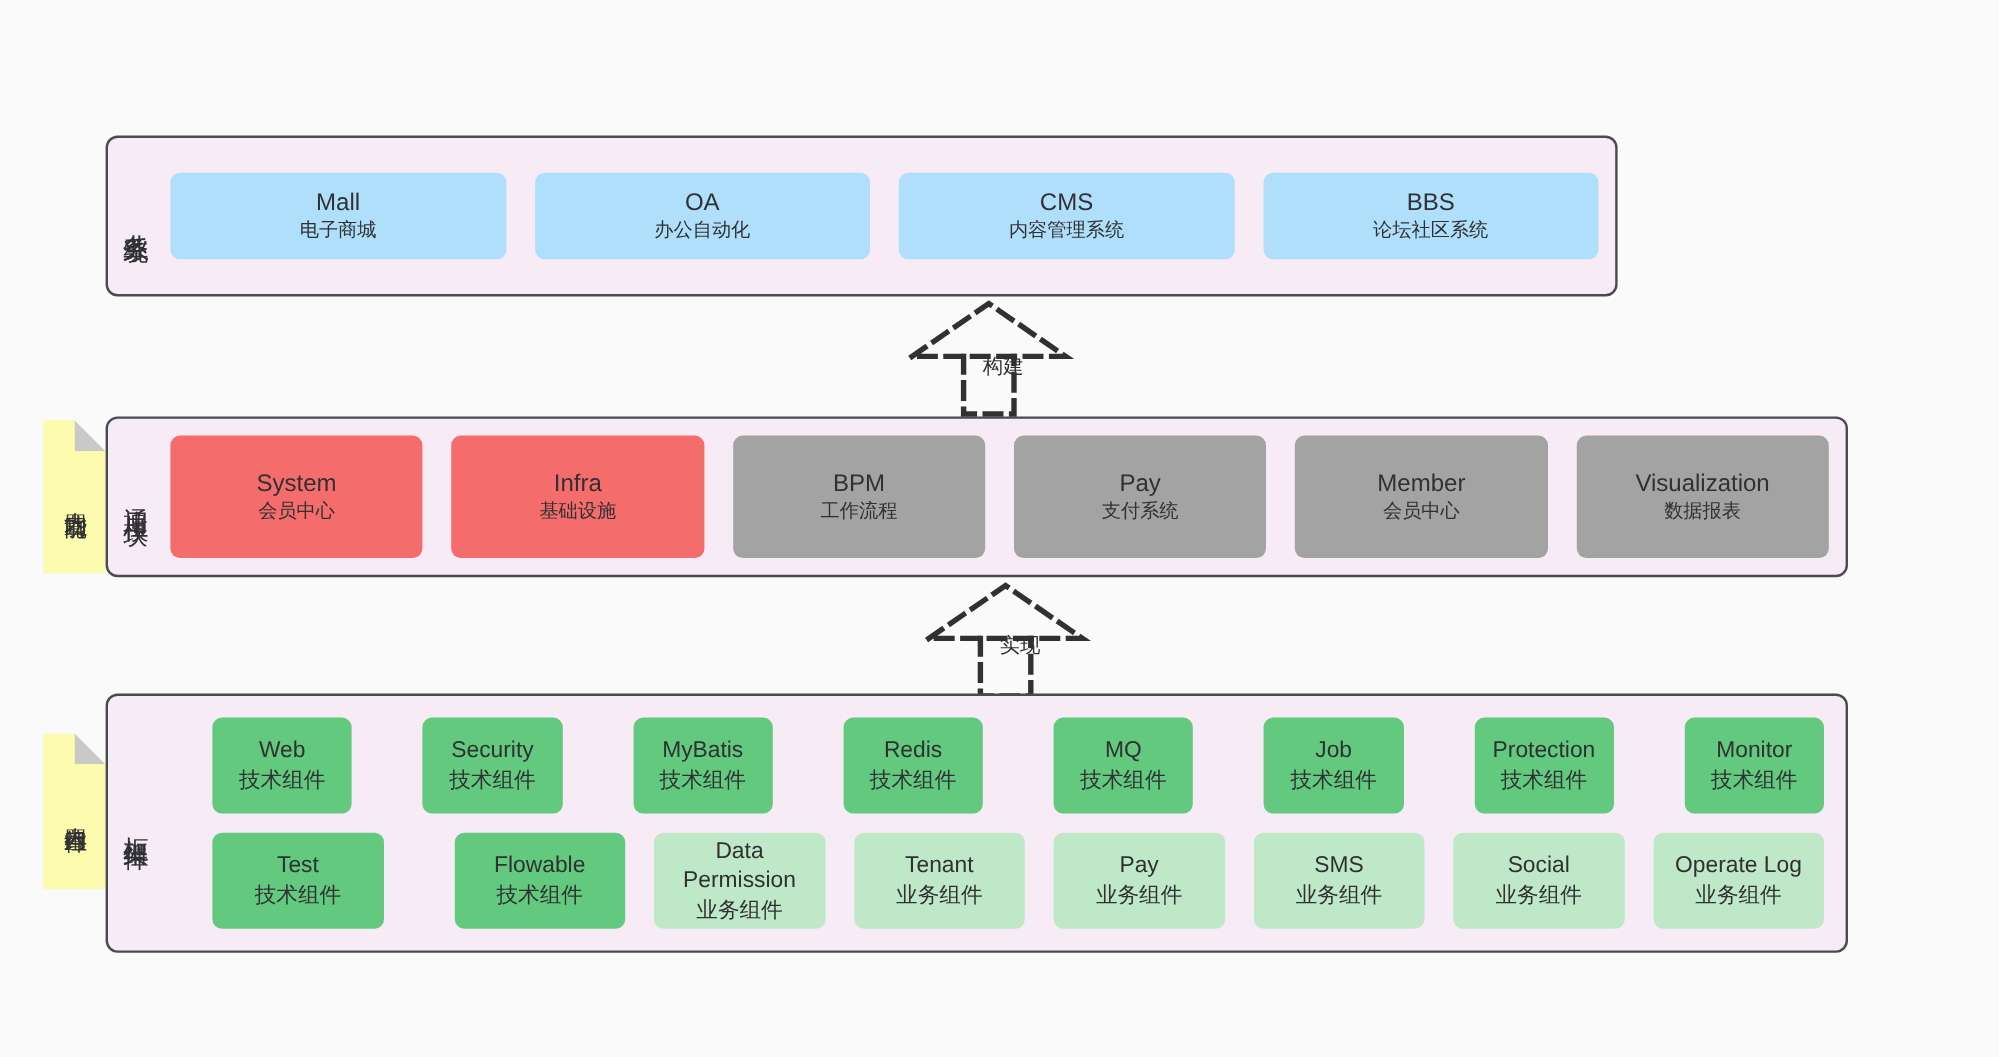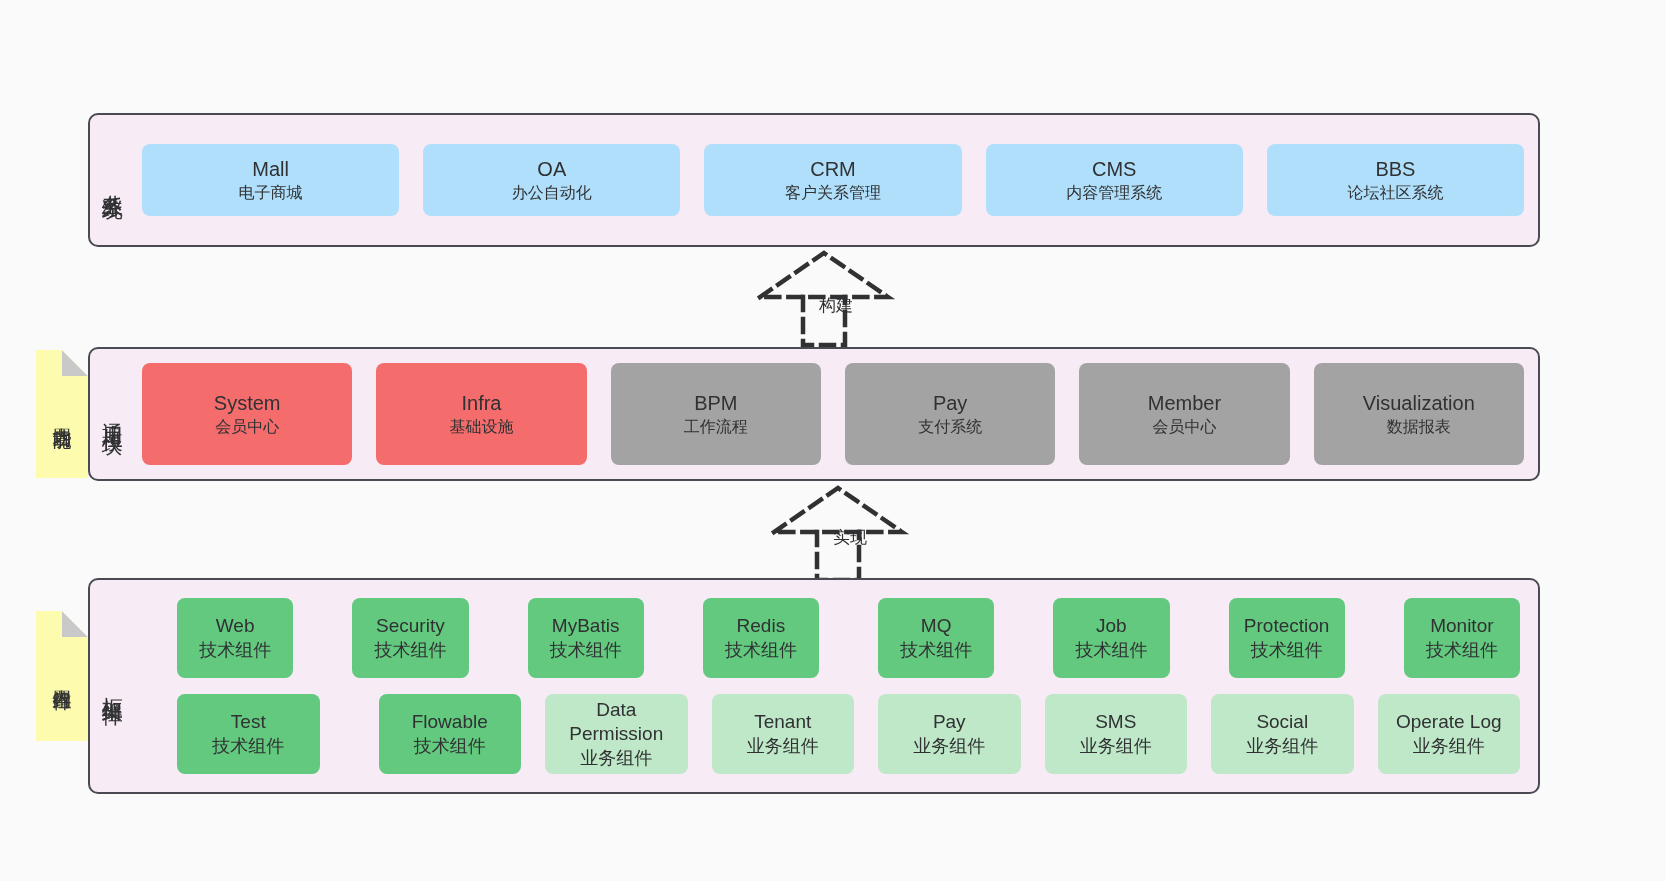--- a/index.html
+++ b/index.html
@@ -85,21 +85,21 @@
   }
 
   
   .c-blue        { background: #b0dffb; }
   .c-red         { background: #f56c6c; }
   .c-pink        { background: #a3a3a3; }
   .c-green       { background: #62c97e; margin-left: 35px; }
   .c-lightgreen  { background: #bfe8c8; }
 
   
-  #layer-business { left: 88px;  top: 113px; width: 1452px; height: 134px; }
+  #layer-business { left: 88px;  top: 113px; width: 1260px; height: 134px; }
   #layer-business .row { height: 72px; }
 
   
   #layer-common { left: 88px; top: 347px; width: 1452px; height: 134px; }
   #layer-common .row { height: 102px; }
   #layer-common .layer-title { letter-spacing: 4px; }
 
   
   #layer-framework { left: 88px; top: 578px; width: 1452px; height: 216px; }
   #layer-framework .row { height: 80px; }
@@ -165,24 +165,20 @@
       <div class="row">
         <div class="card c-blue">
           <span class="t-en">Mall</span>
           <span class="t-cn">电子商城</span>
         </div>
         <div class="card c-blue">
           <span class="t-en">OA</span>
           <span class="t-cn">办公自动化</span>
         </div>
         <div class="card c-blue">
-          <span class="t-en">CRM</span>
-          <span class="t-cn">客户关系管理</span>
-        </div>
-        <div class="card c-blue">
           <span class="t-en">CMS</span>
           <span class="t-cn">内容管理系统</span>
         </div>
         <div class="card c-blue">
           <span class="t-en">BBS</span>
           <span class="t-cn">论坛社区系统</span>
         </div>
       </div>
     </div>
   </div>

